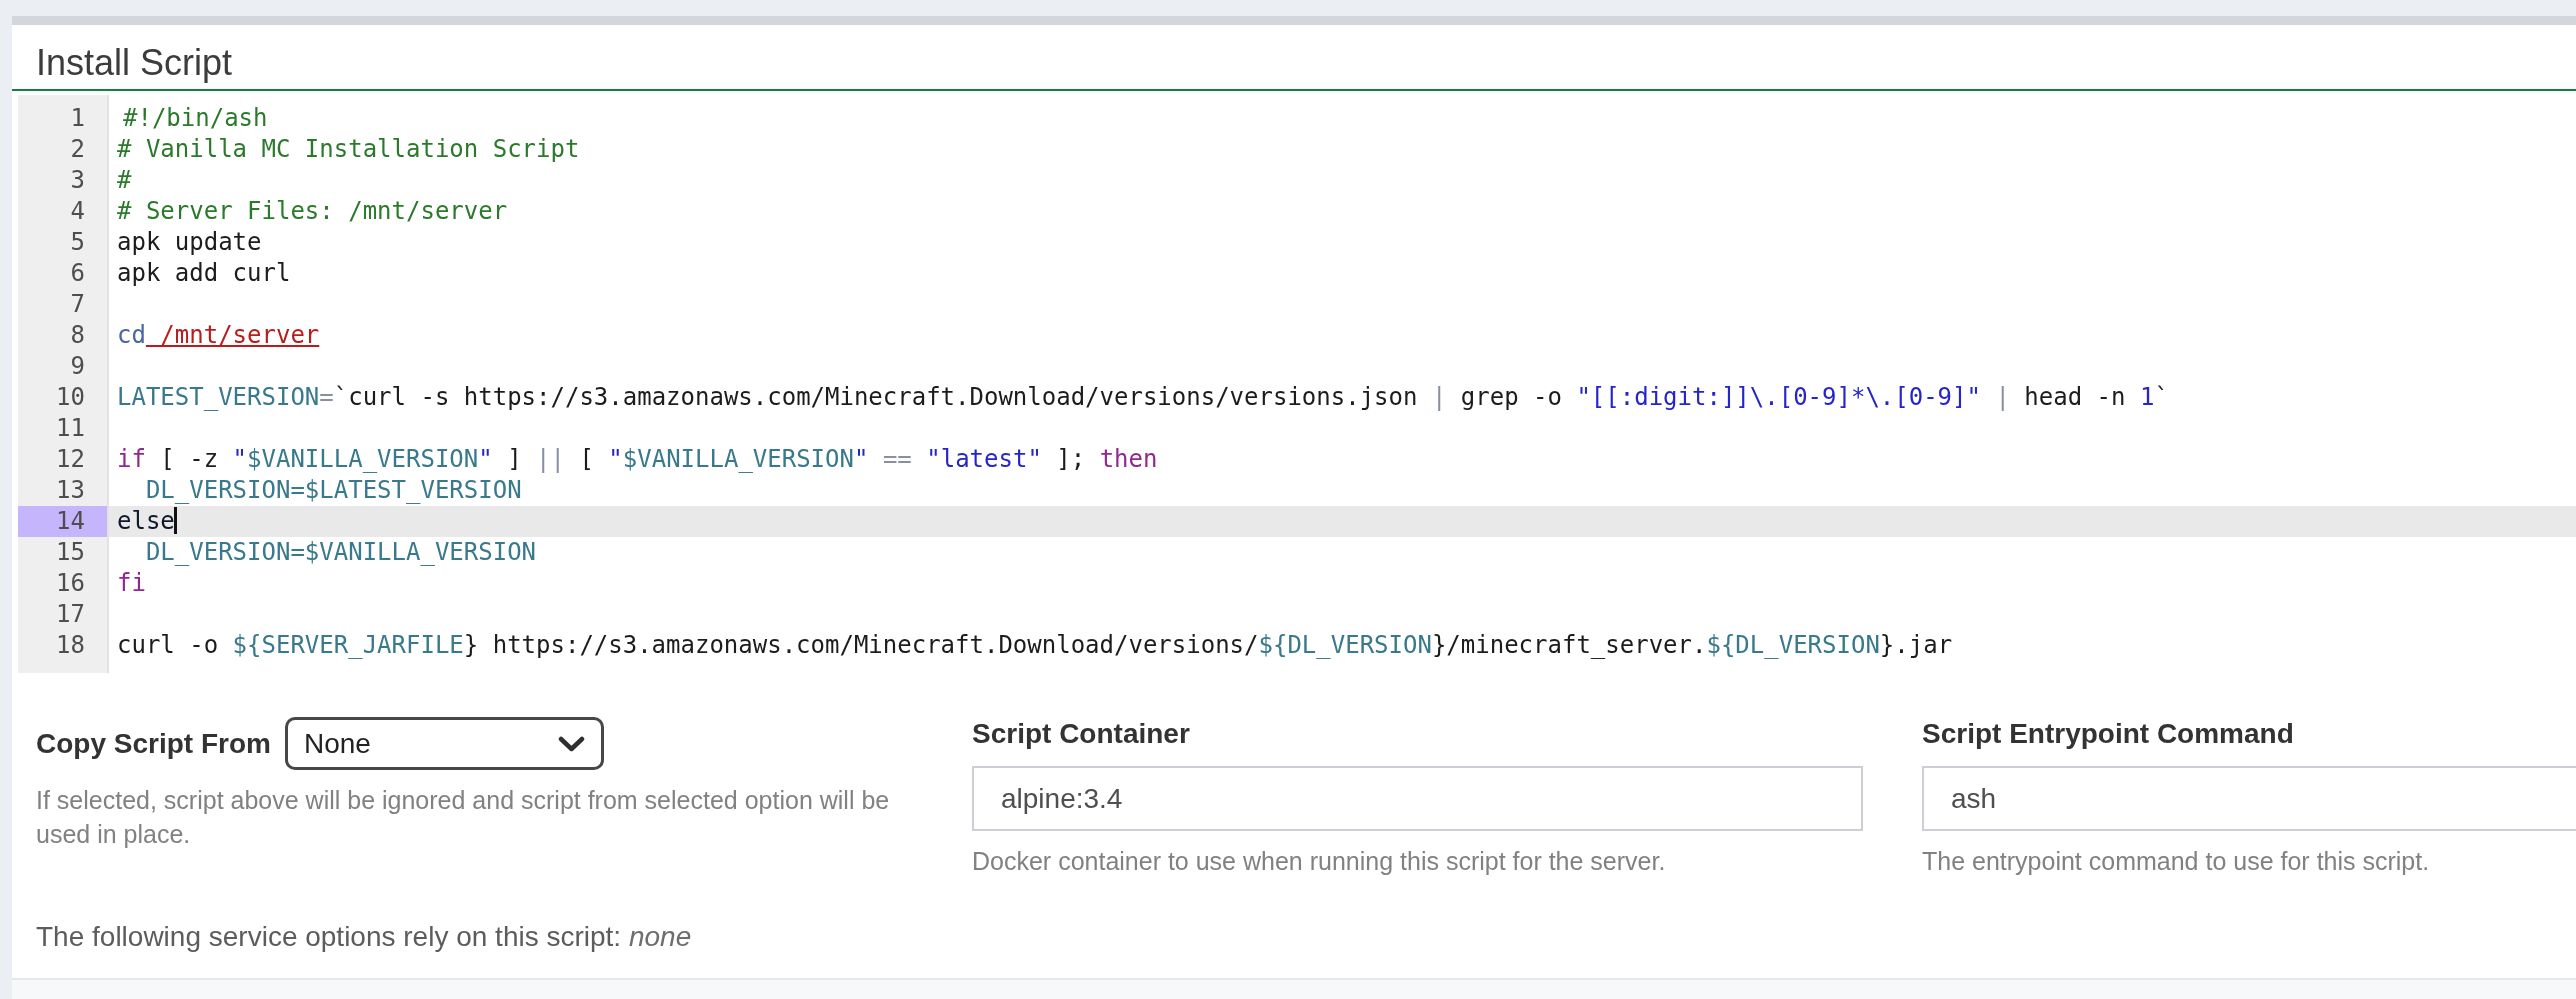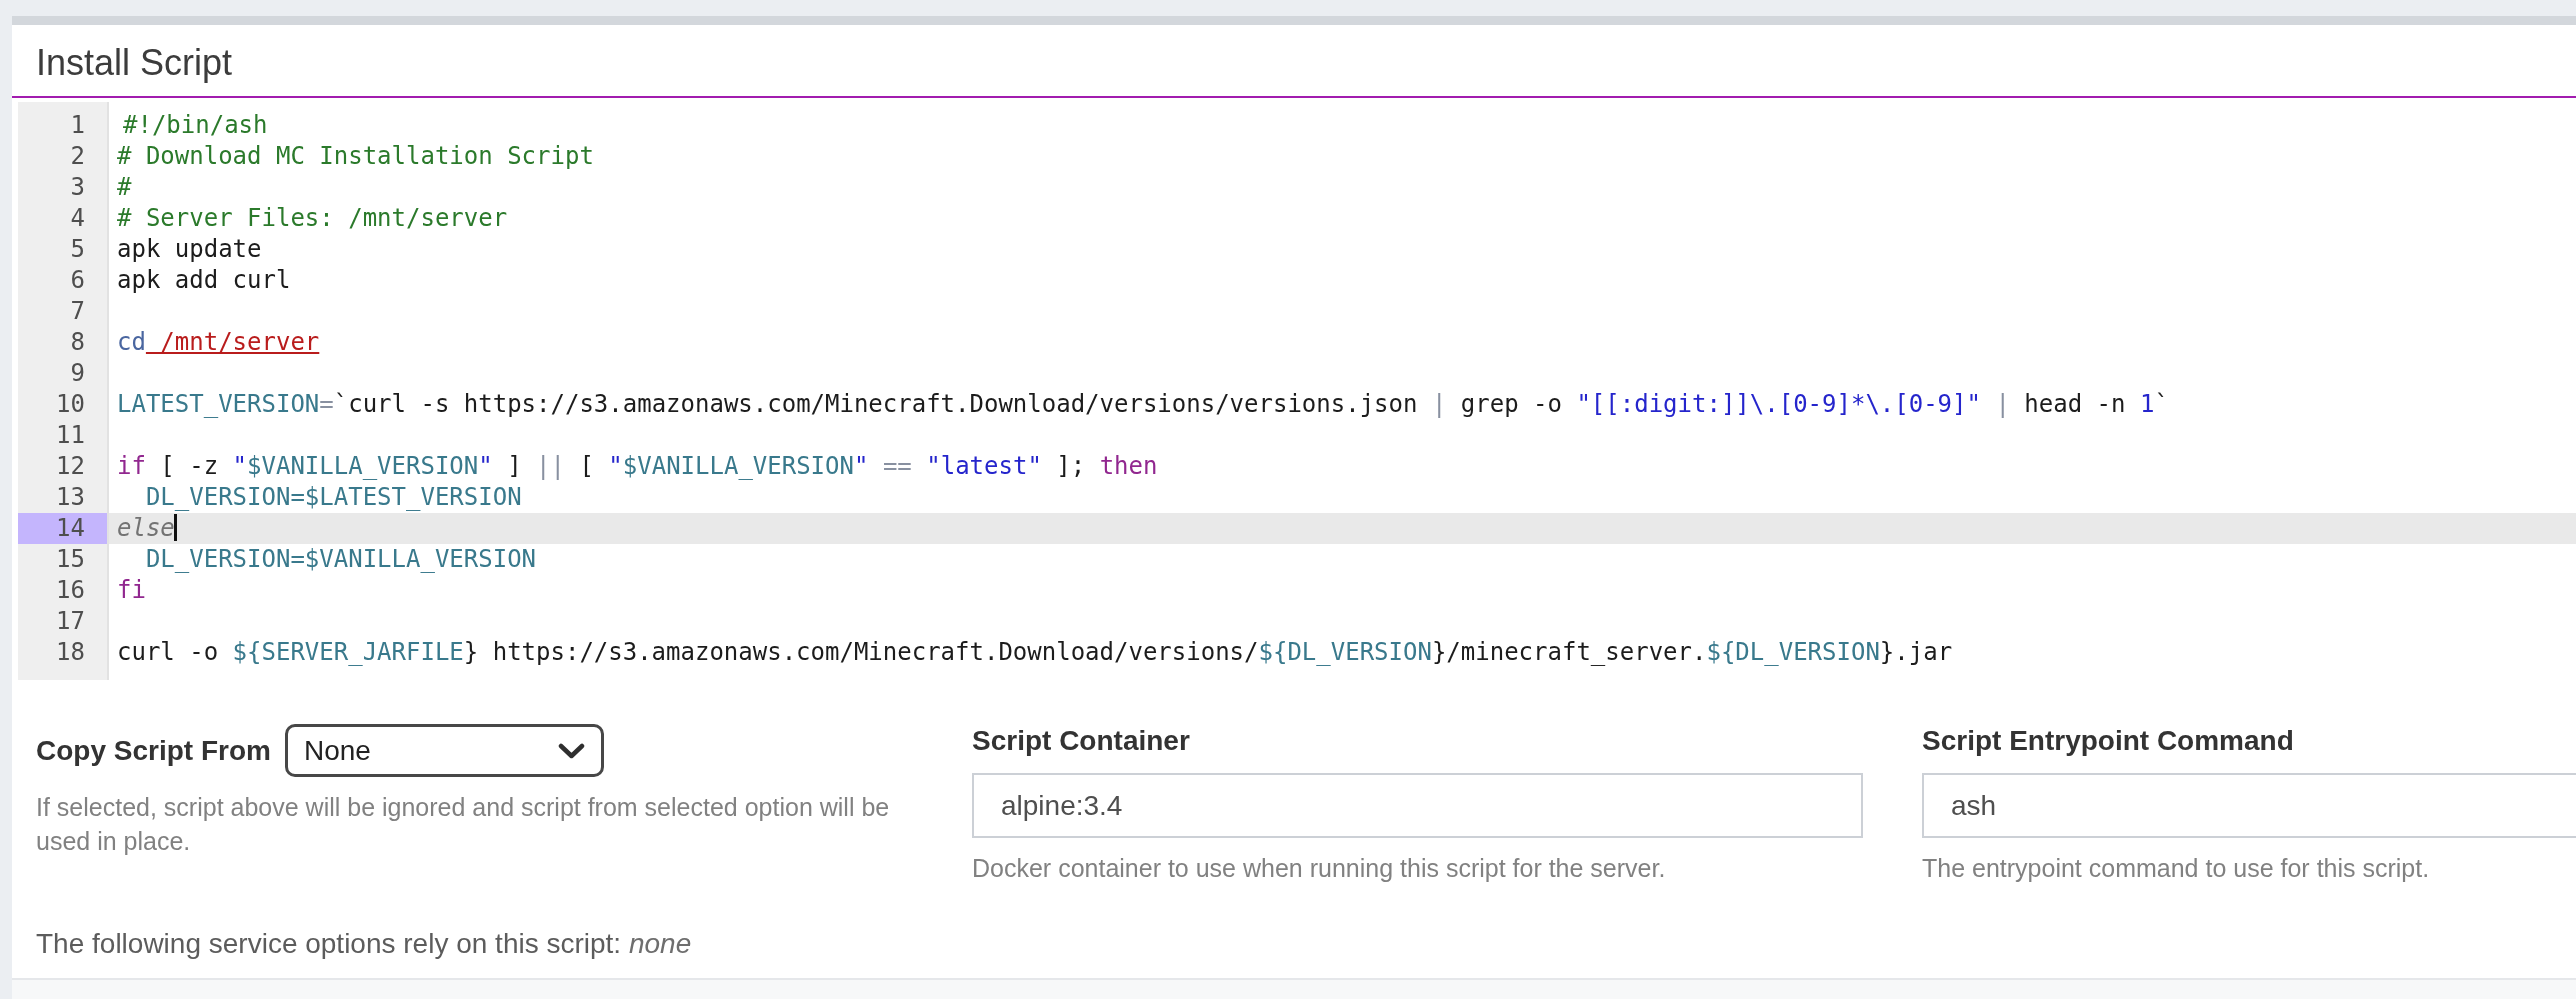--- a/index.html
+++ b/index.html
@@ -11,22 +11,22 @@
     overflow:hidden;
   }
   .card {
     position:absolute;
     left:12px; top:16px; right:0; bottom:0;
     background:#ffffff;
     border-top:9px solid #d3d7dc;
     overflow:hidden;
   }
   .card-header {
-    padding:16px 0 11px 24px;
-    border-bottom:2px solid #a21caf;
+    padding:16px 0 4px 24px;
+    border-bottom:2px solid #15803d;
   }
   .card-title {
     font-size:36px;
     font-weight:500;
     color:#3c3c3c;
     line-height:44px;
   }
   
   .editor {
     display:flex;
@@ -162,33 +162,33 @@
         <div class="ln">12</div>
         <div class="ln">13</div>
         <div class="ln active">14</div>
         <div class="ln">15</div>
         <div class="ln">16</div>
         <div class="ln">17</div>
         <div class="ln">18</div>
       </div>
     <div class="code-area">
         <div class="code-line"><span style="color: rgb(43, 122, 43); margin-left: 6px;">#!/bin/ash</span></div>
-        <div class="code-line"><span style="color: rgb(43, 122, 43);"># Download MC Installation Script</span></div>
+        <div class="code-line"><span style="color: rgb(43, 122, 43);"># Vanilla MC Installation Script</span></div>
         <div class="code-line"><span style="color: rgb(43, 122, 43);">#</span></div>
         <div class="code-line"><span style="color: rgb(43, 122, 43);"># Server Files: /mnt/server</span></div>
         <div class="code-line"><span style="color: rgb(28, 28, 28);">apk update</span></div>
         <div class="code-line"><span style="color: rgb(28, 28, 28);">apk add curl</span></div>
         <div class="code-line"></div>
         <div class="code-line"><span style="color: rgb(74, 102, 160);">cd</span><span style="color: #b91c1c; text-decoration: underline;"> /mnt/server</span></div>
         <div class="code-line"></div>
         <div class="code-line"><span style="color: rgb(57, 121, 140);">LATEST_VERSION</span><span style="color: rgb(136, 144, 160);">=</span><span style="color: rgb(28, 28, 28);">`curl -s https://s3.amazonaws.com/Minecraft.Download/versions/versions.json </span><span style="color: rgb(136, 144, 160);">|</span><span style="color: rgb(28, 28, 28);"> grep -o </span><span style="color: rgb(37, 37, 204);">"[[:digit:]]\.[0-9]*\.[0-9]"</span><span style="color: rgb(28, 28, 28);"> </span><span style="color: rgb(136, 144, 160);">|</span><span style="color: rgb(28, 28, 28);"> head -n </span><span style="color: rgb(37, 37, 204);">1</span><span style="color: rgb(28, 28, 28);">`</span></div>
         <div class="code-line"></div>
         <div class="code-line"><span style="color: rgb(145, 39, 143);">if</span><span style="color: rgb(28, 28, 28);"> [ -z </span><span style="color: rgb(37, 37, 204);">"</span><span style="color: rgb(57, 121, 140);">$VANILLA_VERSION</span><span style="color: rgb(37, 37, 204);">"</span><span style="color: rgb(28, 28, 28);"> ] </span><span style="color: rgb(136, 144, 160);">||</span><span style="color: rgb(28, 28, 28);"> [ </span><span style="color: rgb(37, 37, 204);">"</span><span style="color: rgb(57, 121, 140);">$VANILLA_VERSION</span><span style="color: rgb(37, 37, 204);">"</span><span style="color: rgb(28, 28, 28);"> </span><span style="color: rgb(136, 144, 160);">==</span><span style="color: rgb(28, 28, 28);"> </span><span style="color: rgb(37, 37, 204);">"latest"</span><span style="color: rgb(28, 28, 28);"> ]; </span><span style="color: rgb(145, 39, 143);">then</span></div>
         <div class="code-line"><span style="color: rgb(28, 28, 28);">  </span><span style="color: rgb(57, 121, 140);">DL_VERSION=$LATEST_VERSION</span></div>
-        <div class="code-line active"><span style="color: #737373; font-style: italic;">else</span><span class="caret"></span></div>
+        <div class="code-line active"><span style="color: #0f172a;">else</span><span class="caret"></span></div>
         <div class="code-line"><span style="color: rgb(28, 28, 28);">  </span><span style="color: rgb(57, 121, 140);">DL_VERSION=$VANILLA_VERSION</span></div>
         <div class="code-line"><span style="color: rgb(145, 39, 143);">fi</span></div>
         <div class="code-line"></div>
         <div class="code-line"><span style="color: rgb(28, 28, 28);">curl -o </span><span style="color: rgb(57, 121, 140);">${SERVER_JARFILE</span><span style="color: rgb(28, 28, 28);">} https://s3.amazonaws.com/Minecraft.Download/versions/</span><span style="color: rgb(57, 121, 140);">${DL_VERSION</span><span style="color: rgb(28, 28, 28);">}/minecraft_server.</span><span style="color: rgb(57, 121, 140);">${DL_VERSION</span><span style="color: rgb(28, 28, 28);">}.jar</span></div>
       </div>
   </div>
 
   <div class="form-row">
 
     <div class="col col-copy">

